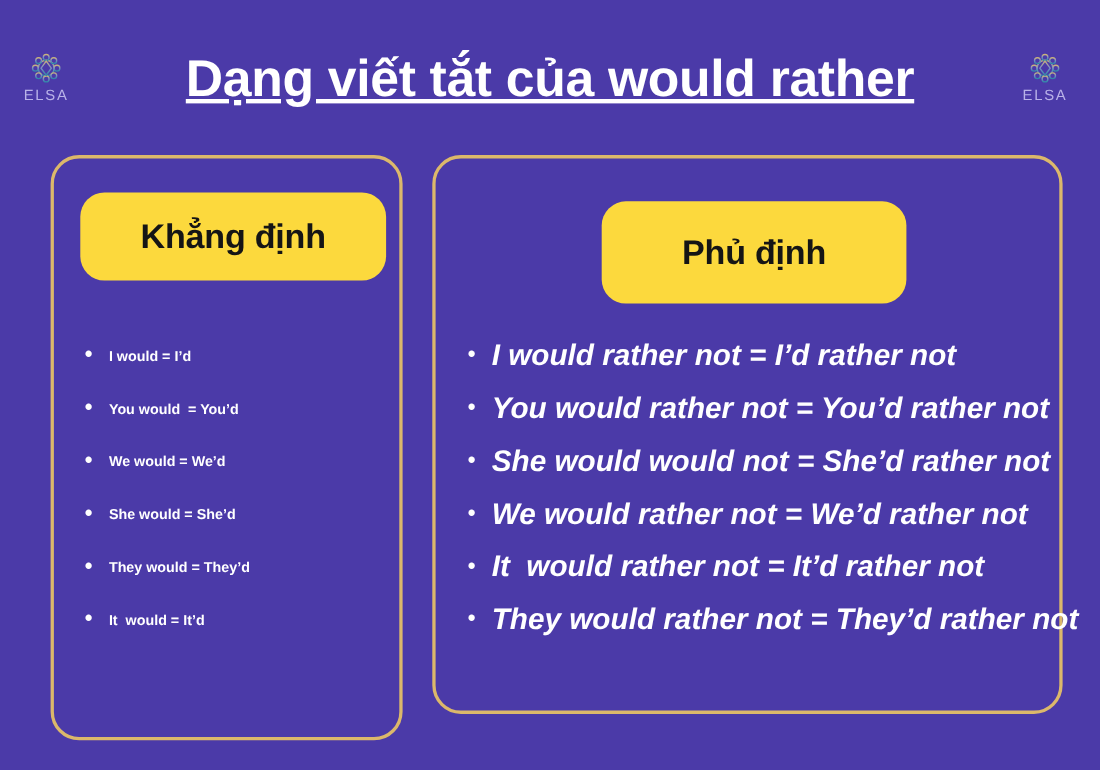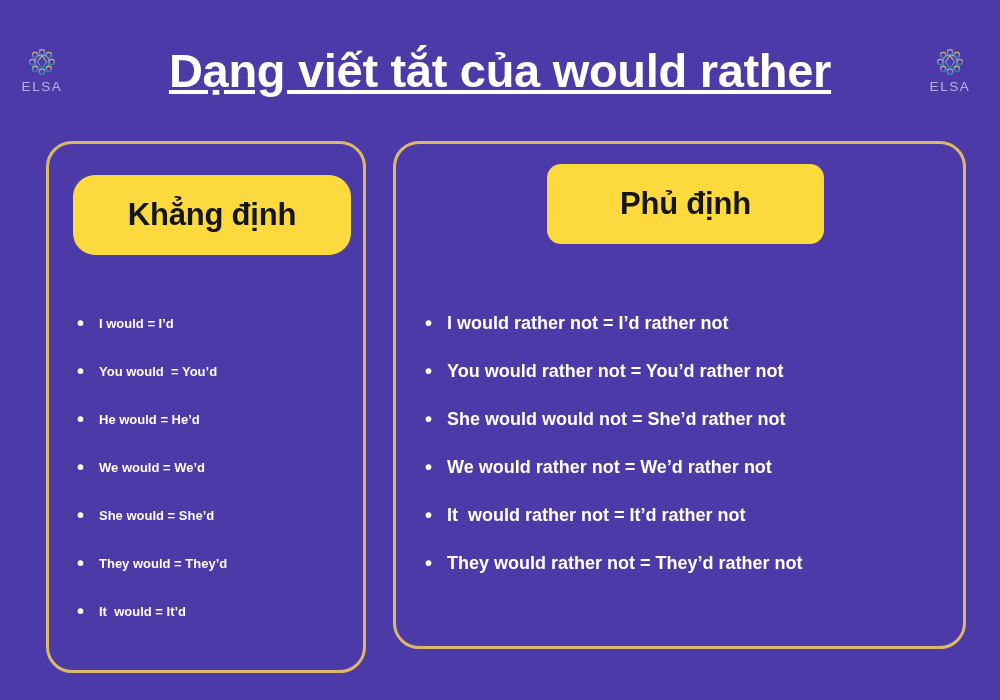--- a/index.html
+++ b/index.html
@@ -101,24 +101,23 @@
 
   .card.left .badge {
     left: 24px;
     top: 31px;
     width: 278px;
     height: 80px;
   }
 
   .card.right .badge {
     left: 151px;
-    top: 20px;
+    top: 39px;
     width: 277px;
-    height: 80px;
-    border-radius: 14px;
+    height: 93px;
   }
 
   
   .bullet-list {
     position: absolute;
     list-style: none;
   }
 
   .card.left .bullet-list {
     left: 26px;
@@ -138,21 +137,21 @@
     color: #ffffff;
     font-weight: bold;
     white-space: pre;
     line-height: 1;
     height: 48px;
     display: flex;
     align-items: center;
   }
 
   .card.left .bullet-item  { font-size: 13px; }
-  .card.right .bullet-item { font-size: 18px; }
+  .card.right .bullet-item { font-size: 27px; font-style: italic; }
 
   .bullet-item::before {
     content: "\2022";
     position: absolute;
     left: 2px;
     top: 50%;
     transform: translateY(-52%);
     color: #ffffff;
     font-size: 20px;
     line-height: 1;
@@ -215,21 +214,20 @@
     <span class="logo-text">ELSA</span>
   </div>
 
 </div>
 
 <div class="card left">
   <div class="badge">Khẳng định</div>
   <ul class="bullet-list">
     <li class="bullet-item">I would = I’d</li>
     <li class="bullet-item">You would  = You’d</li>
-    <li class="bullet-item">He would = He’d</li>
     <li class="bullet-item">We would = We’d</li>
     <li class="bullet-item">She would = She’d</li>
     <li class="bullet-item">They would = They’d</li>
     <li class="bullet-item">It  would = It’d</li>
   </ul>
 </div>
 
 <div class="card right">
   <div class="badge">Phủ định</div>
   <ul class="bullet-list">

